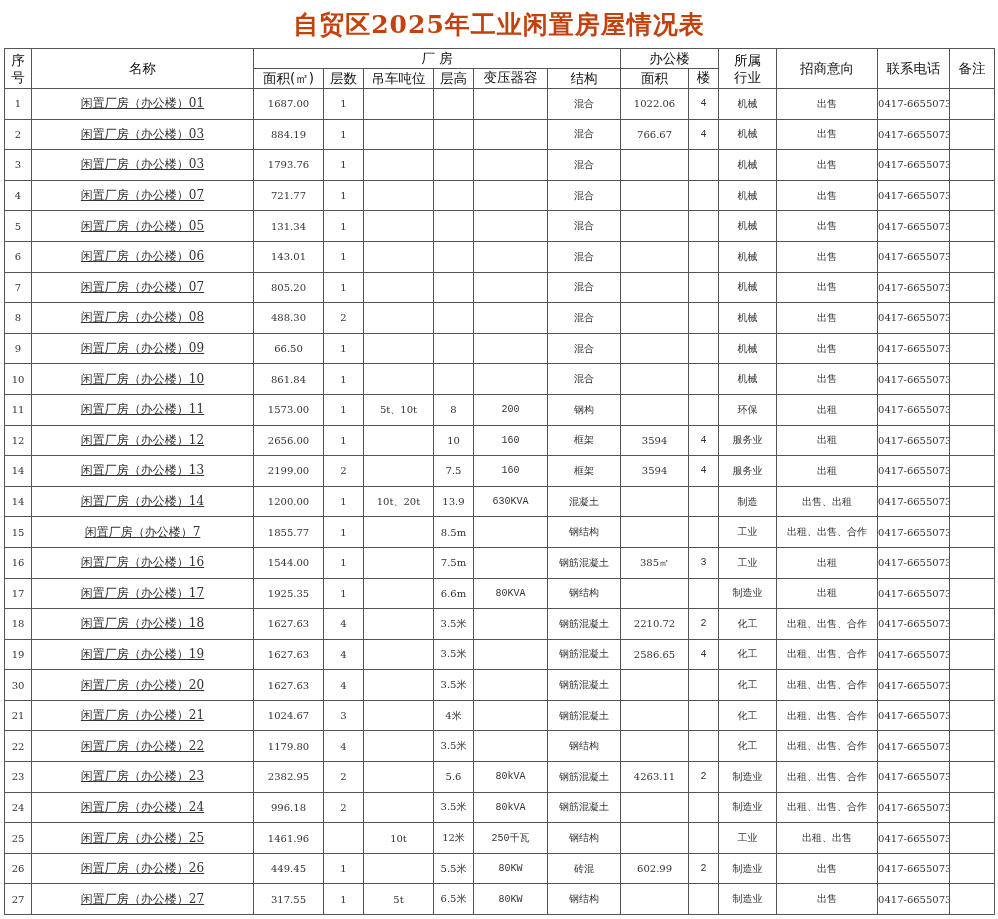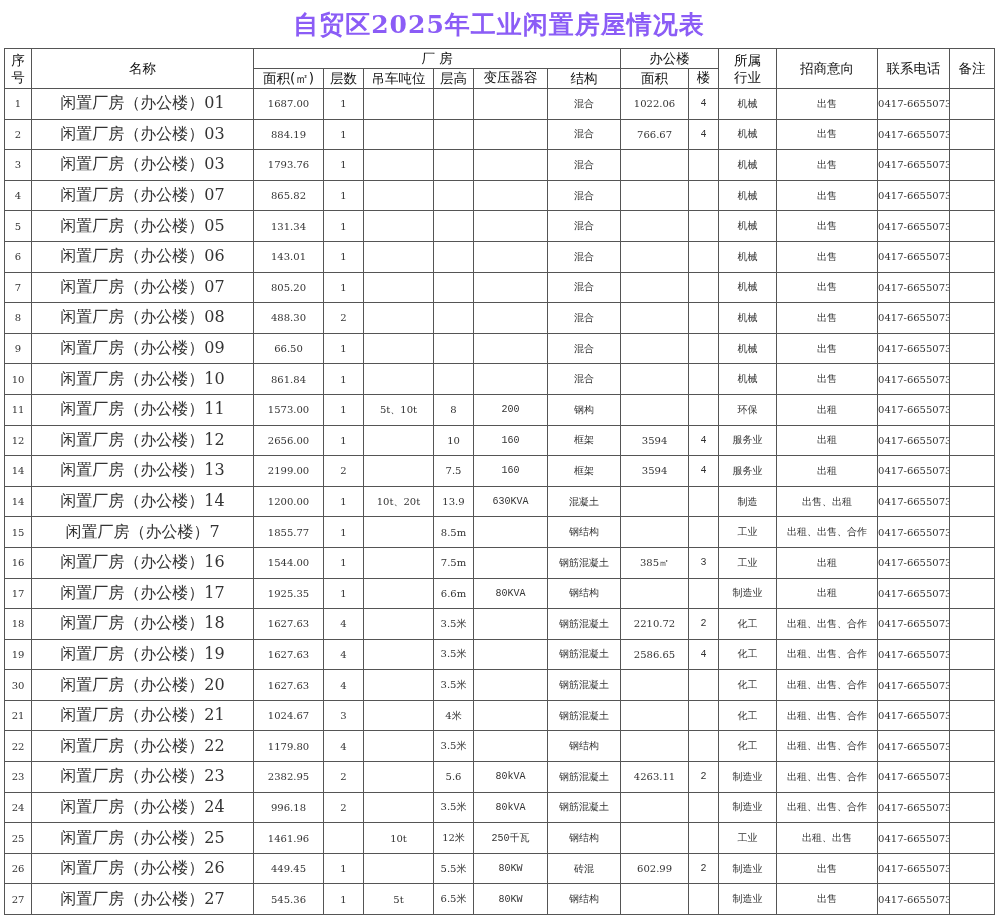--- a/index.html
+++ b/index.html
@@ -1,23 +1,23 @@
 <!DOCTYPE html>
 <html><head>
 <meta charset="utf-8">
 <style>
   html, body { margin: 0; padding: 0; background: #ffffff; }
   body { width: 998px; height: 919px; position: relative; overflow: hidden; font-family: "DejaVu Serif", "Liberation Serif", serif; color: #222; }
-  .title { position: absolute; left: 0; top: 8px; width: 998px; text-align: center; font-size: 25px; font-weight: bold; letter-spacing: 1px; color: #8b5cf6; font-family: "DejaVu Serif", "Liberation Serif", serif; }
+  .title { position: absolute; left: 0; top: 8px; width: 998px; text-align: center; font-size: 25px; font-weight: bold; letter-spacing: 1px; color: #c2410c; font-family: "DejaVu Serif", "Liberation Serif", serif; }
   table { position: absolute; left: 4px; top: 48px; border-collapse: collapse; table-layout: fixed; width: 990px; }
   td, th { border: 1px solid #555; text-align: center; vertical-align: middle; padding: 0; overflow: hidden; white-space: nowrap; }
   th { font-family: "DejaVu Sans", "Liberation Sans", sans-serif; font-weight: normal; font-size: 13.5px; color: #111; height: 19px; line-height: 17px; }
   th.tall { line-height: 17px; }
   td { font-size: 10px; height: 29.6px; color: #333; }
-  td.name { font-size: 16px; }
+  td.name { font-size: 12px; text-decoration: underline; }
   col.c0 { width: 27px; } col.c1 { width: 222px; } col.c2 { width: 70px; } col.c3 { width: 40px; }
   col.c4 { width: 70px; } col.c5 { width: 40px; } col.c6 { width: 74px; } col.c7 { width: 73px; }
   col.c8 { width: 68px; } col.c9 { width: 30px; } col.c10 { width: 58px; } col.c11 { width: 101px; }
   col.c12 { width: 72px; } col.c13 { width: 45px; }
   .light-l { border-left-color: #aaa; font-family: Liberation Mono, monospace; }
 </style>
 </head>
 <body>
 
 <div class="title">自贸区2025年工业闲置房屋情况表</div>
@@ -106,21 +106,21 @@
         <td></td>
         <td class="light-l"></td>
         <td>机械</td>
         <td>出售</td>
         <td>0417-6655073</td>
         <td></td>
       </tr>
       <tr>
         <td>4</td>
         <td class="name">闲置厂房（办公楼）07</td>
-        <td>865.82</td>
+        <td>721.77</td>
         <td>1</td>
         <td></td>
         <td></td>
         <td class="light-l"></td>
         <td>混合</td>
         <td></td>
         <td class="light-l"></td>
         <td>机械</td>
         <td>出售</td>
         <td>0417-6655073</td>
@@ -474,21 +474,21 @@
         <td>602.99</td>
         <td class="light-l">2</td>
         <td>制造业</td>
         <td>出售</td>
         <td>0417-6655073</td>
         <td></td>
       </tr>
       <tr>
         <td>27</td>
         <td class="name">闲置厂房（办公楼）27</td>
-        <td>545.36</td>
+        <td>317.55</td>
         <td>1</td>
         <td>5t</td>
         <td>6.5米</td>
         <td class="light-l">80KW</td>
         <td>钢结构</td>
         <td></td>
         <td class="light-l"></td>
         <td>制造业</td>
         <td>出售</td>
         <td>0417-6655073</td>

